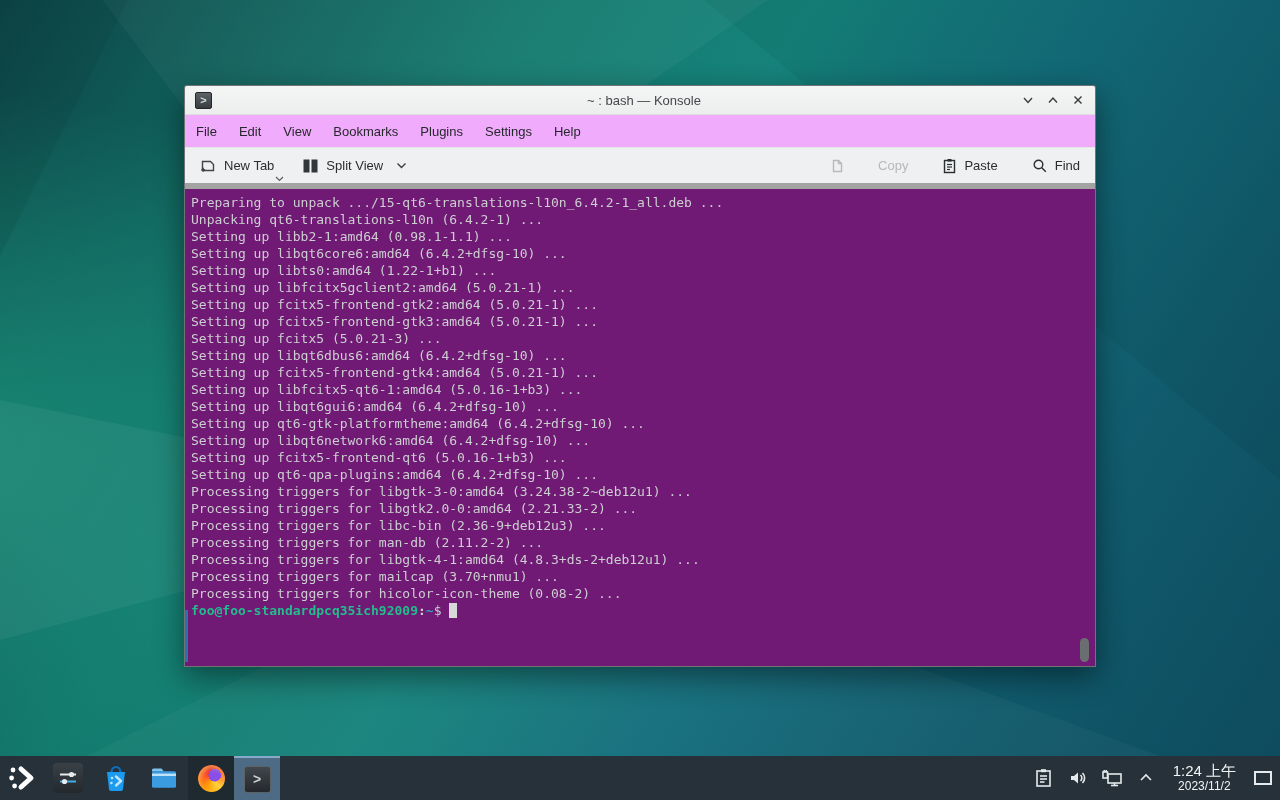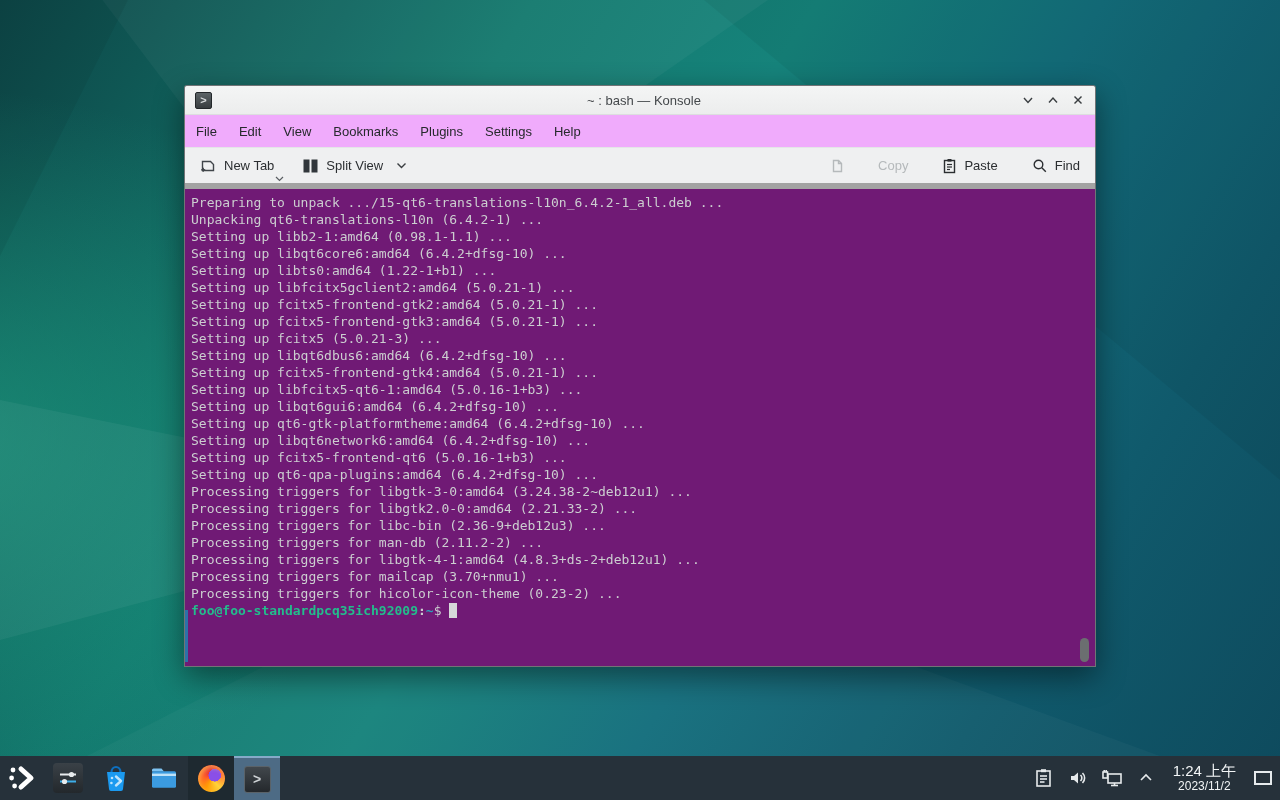--- a/index.html
+++ b/index.html
@@ -236,21 +236,21 @@
           <div class="term-line">Setting up qt6-gtk-platformtheme:amd64 (6.4.2+dfsg-10) ...</div>
           <div class="term-line">Setting up libqt6network6:amd64 (6.4.2+dfsg-10) ...</div>
           <div class="term-line">Setting up fcitx5-frontend-qt6 (5.0.16-1+b3) ...</div>
           <div class="term-line">Setting up qt6-qpa-plugins:amd64 (6.4.2+dfsg-10) ...</div>
           <div class="term-line">Processing triggers for libgtk-3-0:amd64 (3.24.38-2~deb12u1) ...</div>
           <div class="term-line">Processing triggers for libgtk2.0-0:amd64 (2.21.33-2) ...</div>
           <div class="term-line">Processing triggers for libc-bin (2.36-9+deb12u3) ...</div>
           <div class="term-line">Processing triggers for man-db (2.11.2-2) ...</div>
           <div class="term-line">Processing triggers for libgtk-4-1:amd64 (4.8.3+ds-2+deb12u1) ...</div>
           <div class="term-line">Processing triggers for mailcap (3.70+nmu1) ...</div>
-          <div class="term-line">Processing triggers for hicolor-icon-theme (0.23-2) ...</div>
+          <div class="term-line">Processing triggers for hicolor-icon-theme (0.08-2) ...</div>
         </div>
       <div class="prompt-line"><span class="p-user">foo@foo-standardpcq35ich92009</span><span class="p-sep">:</span><span class="p-path">~</span><span class="p-dollar">$</span><span class="cursor-block"></span></div>
       <div class="new-output-marker"></div>
       <div class="scrollbar-thumb"></div>
     </div>
   </div>
 
   <div class="taskbar">
 
     <div class="tb-launcher">

